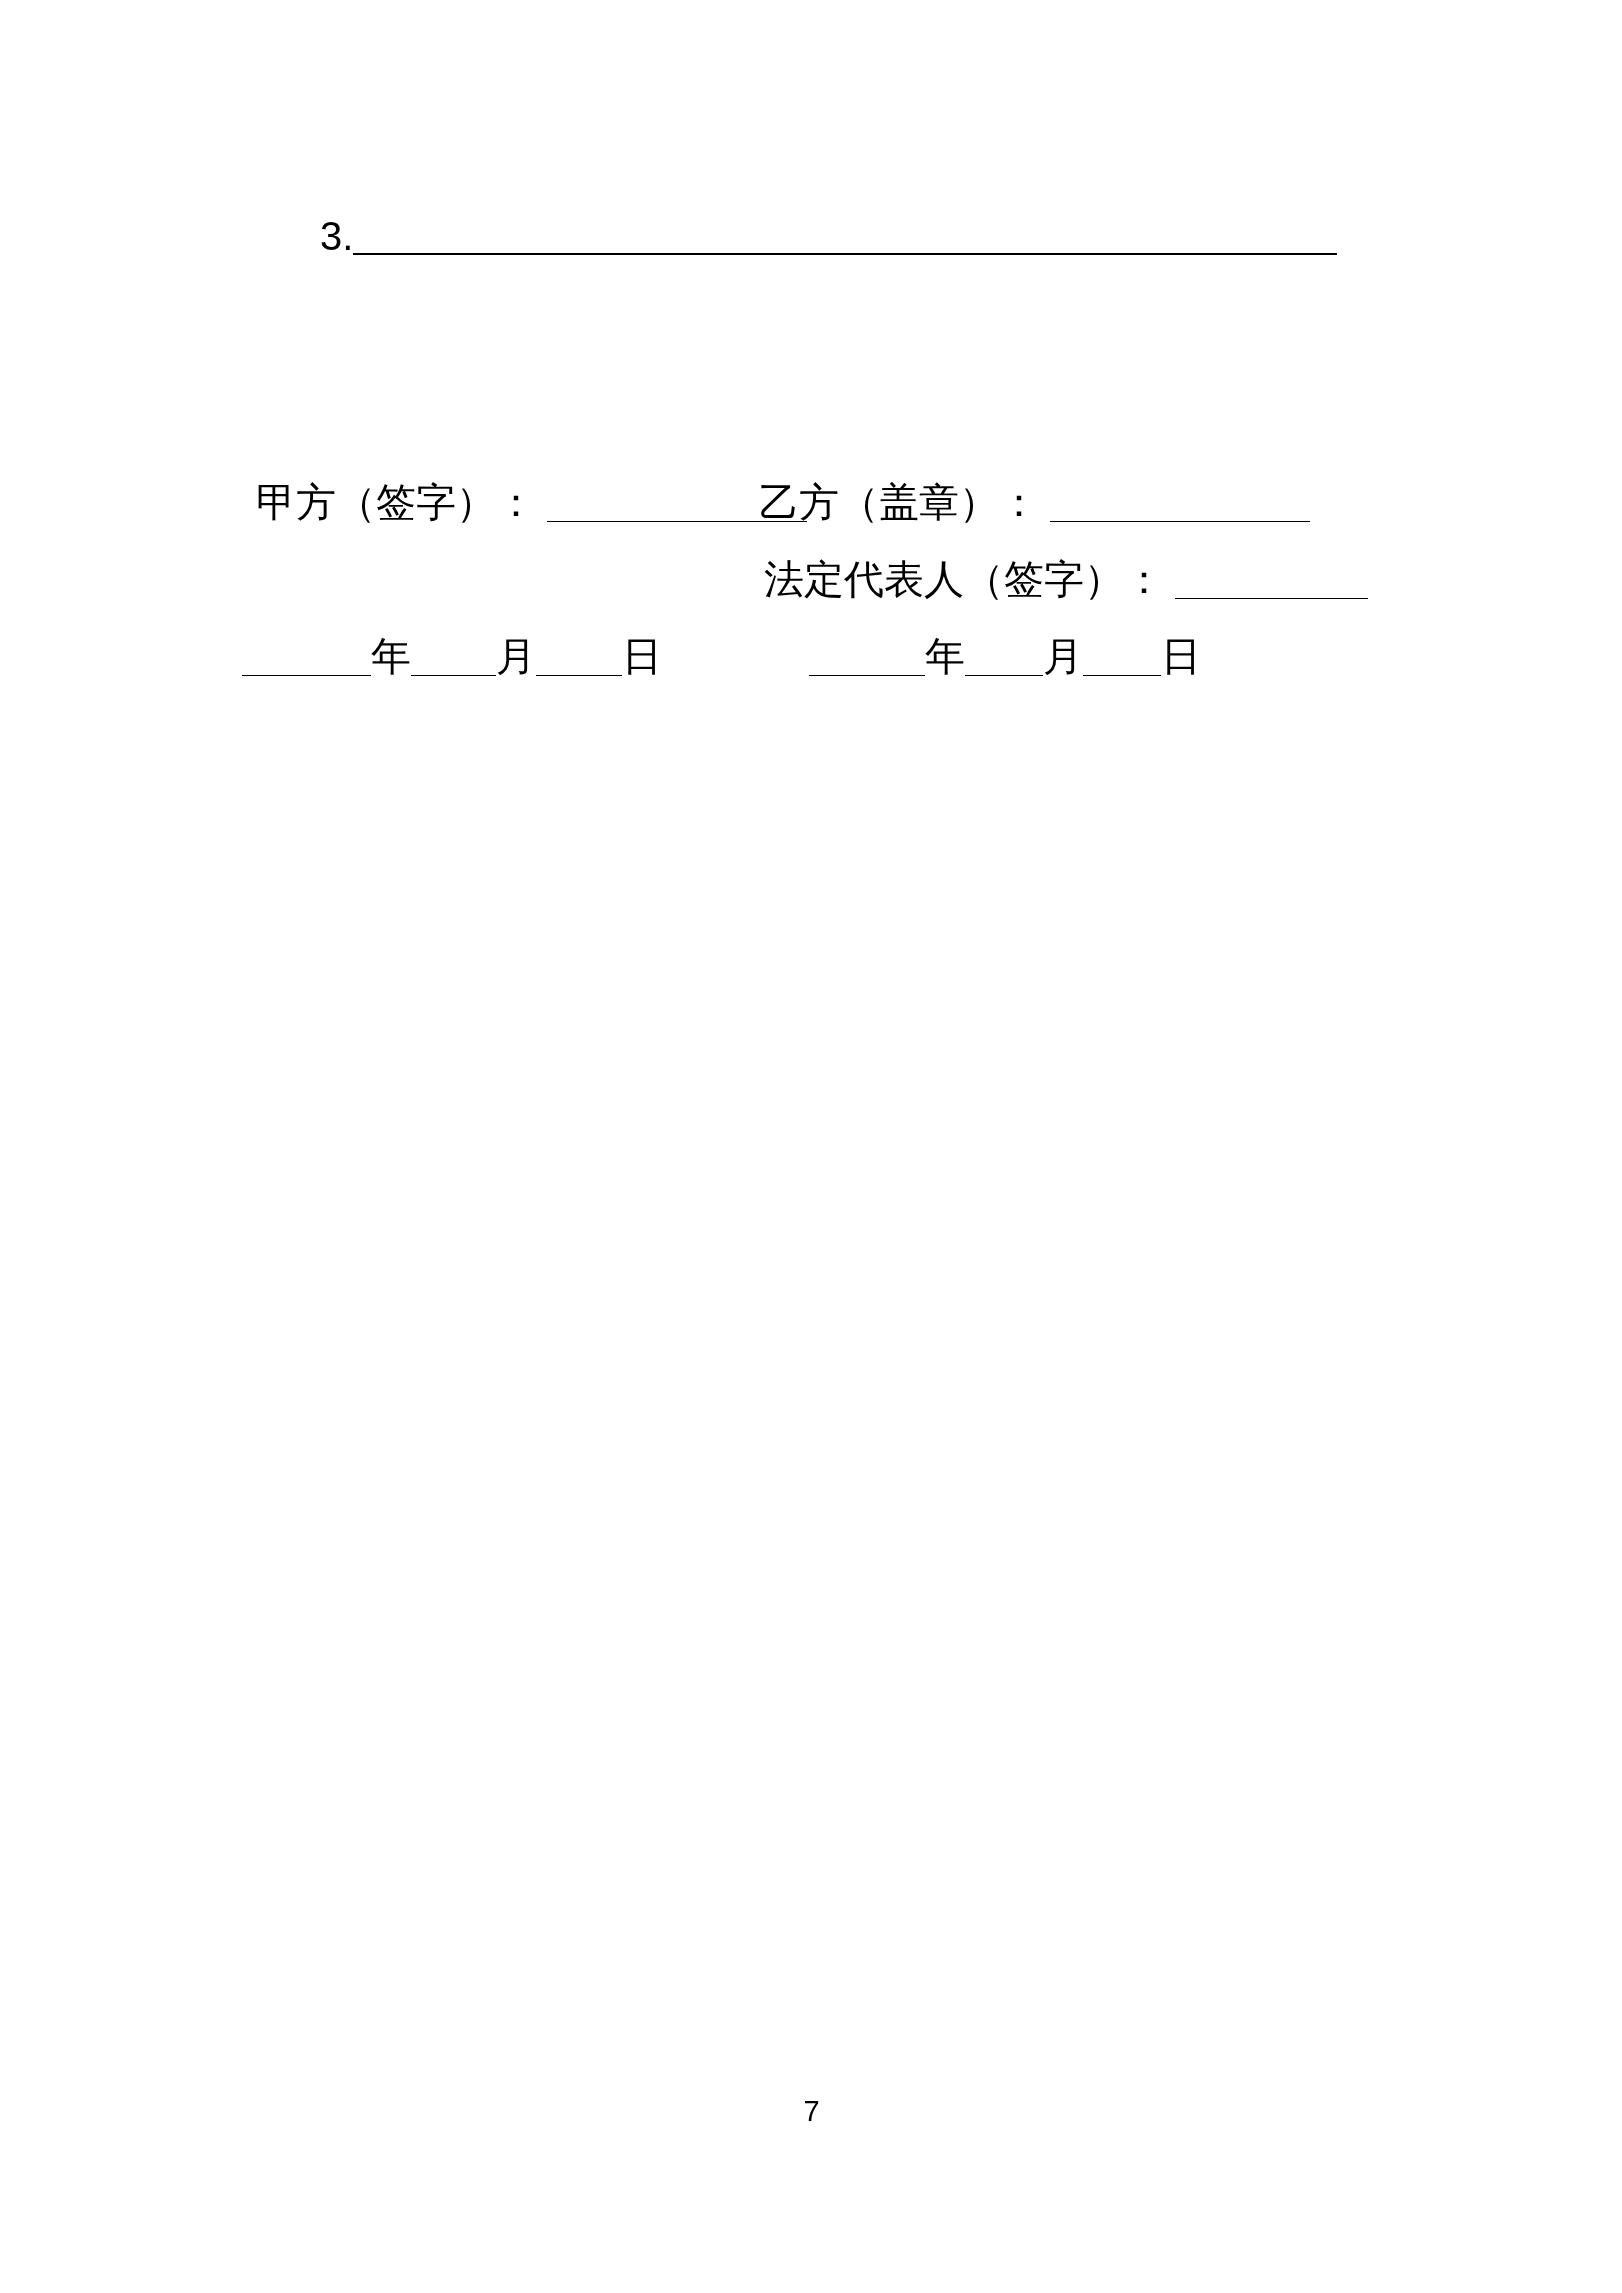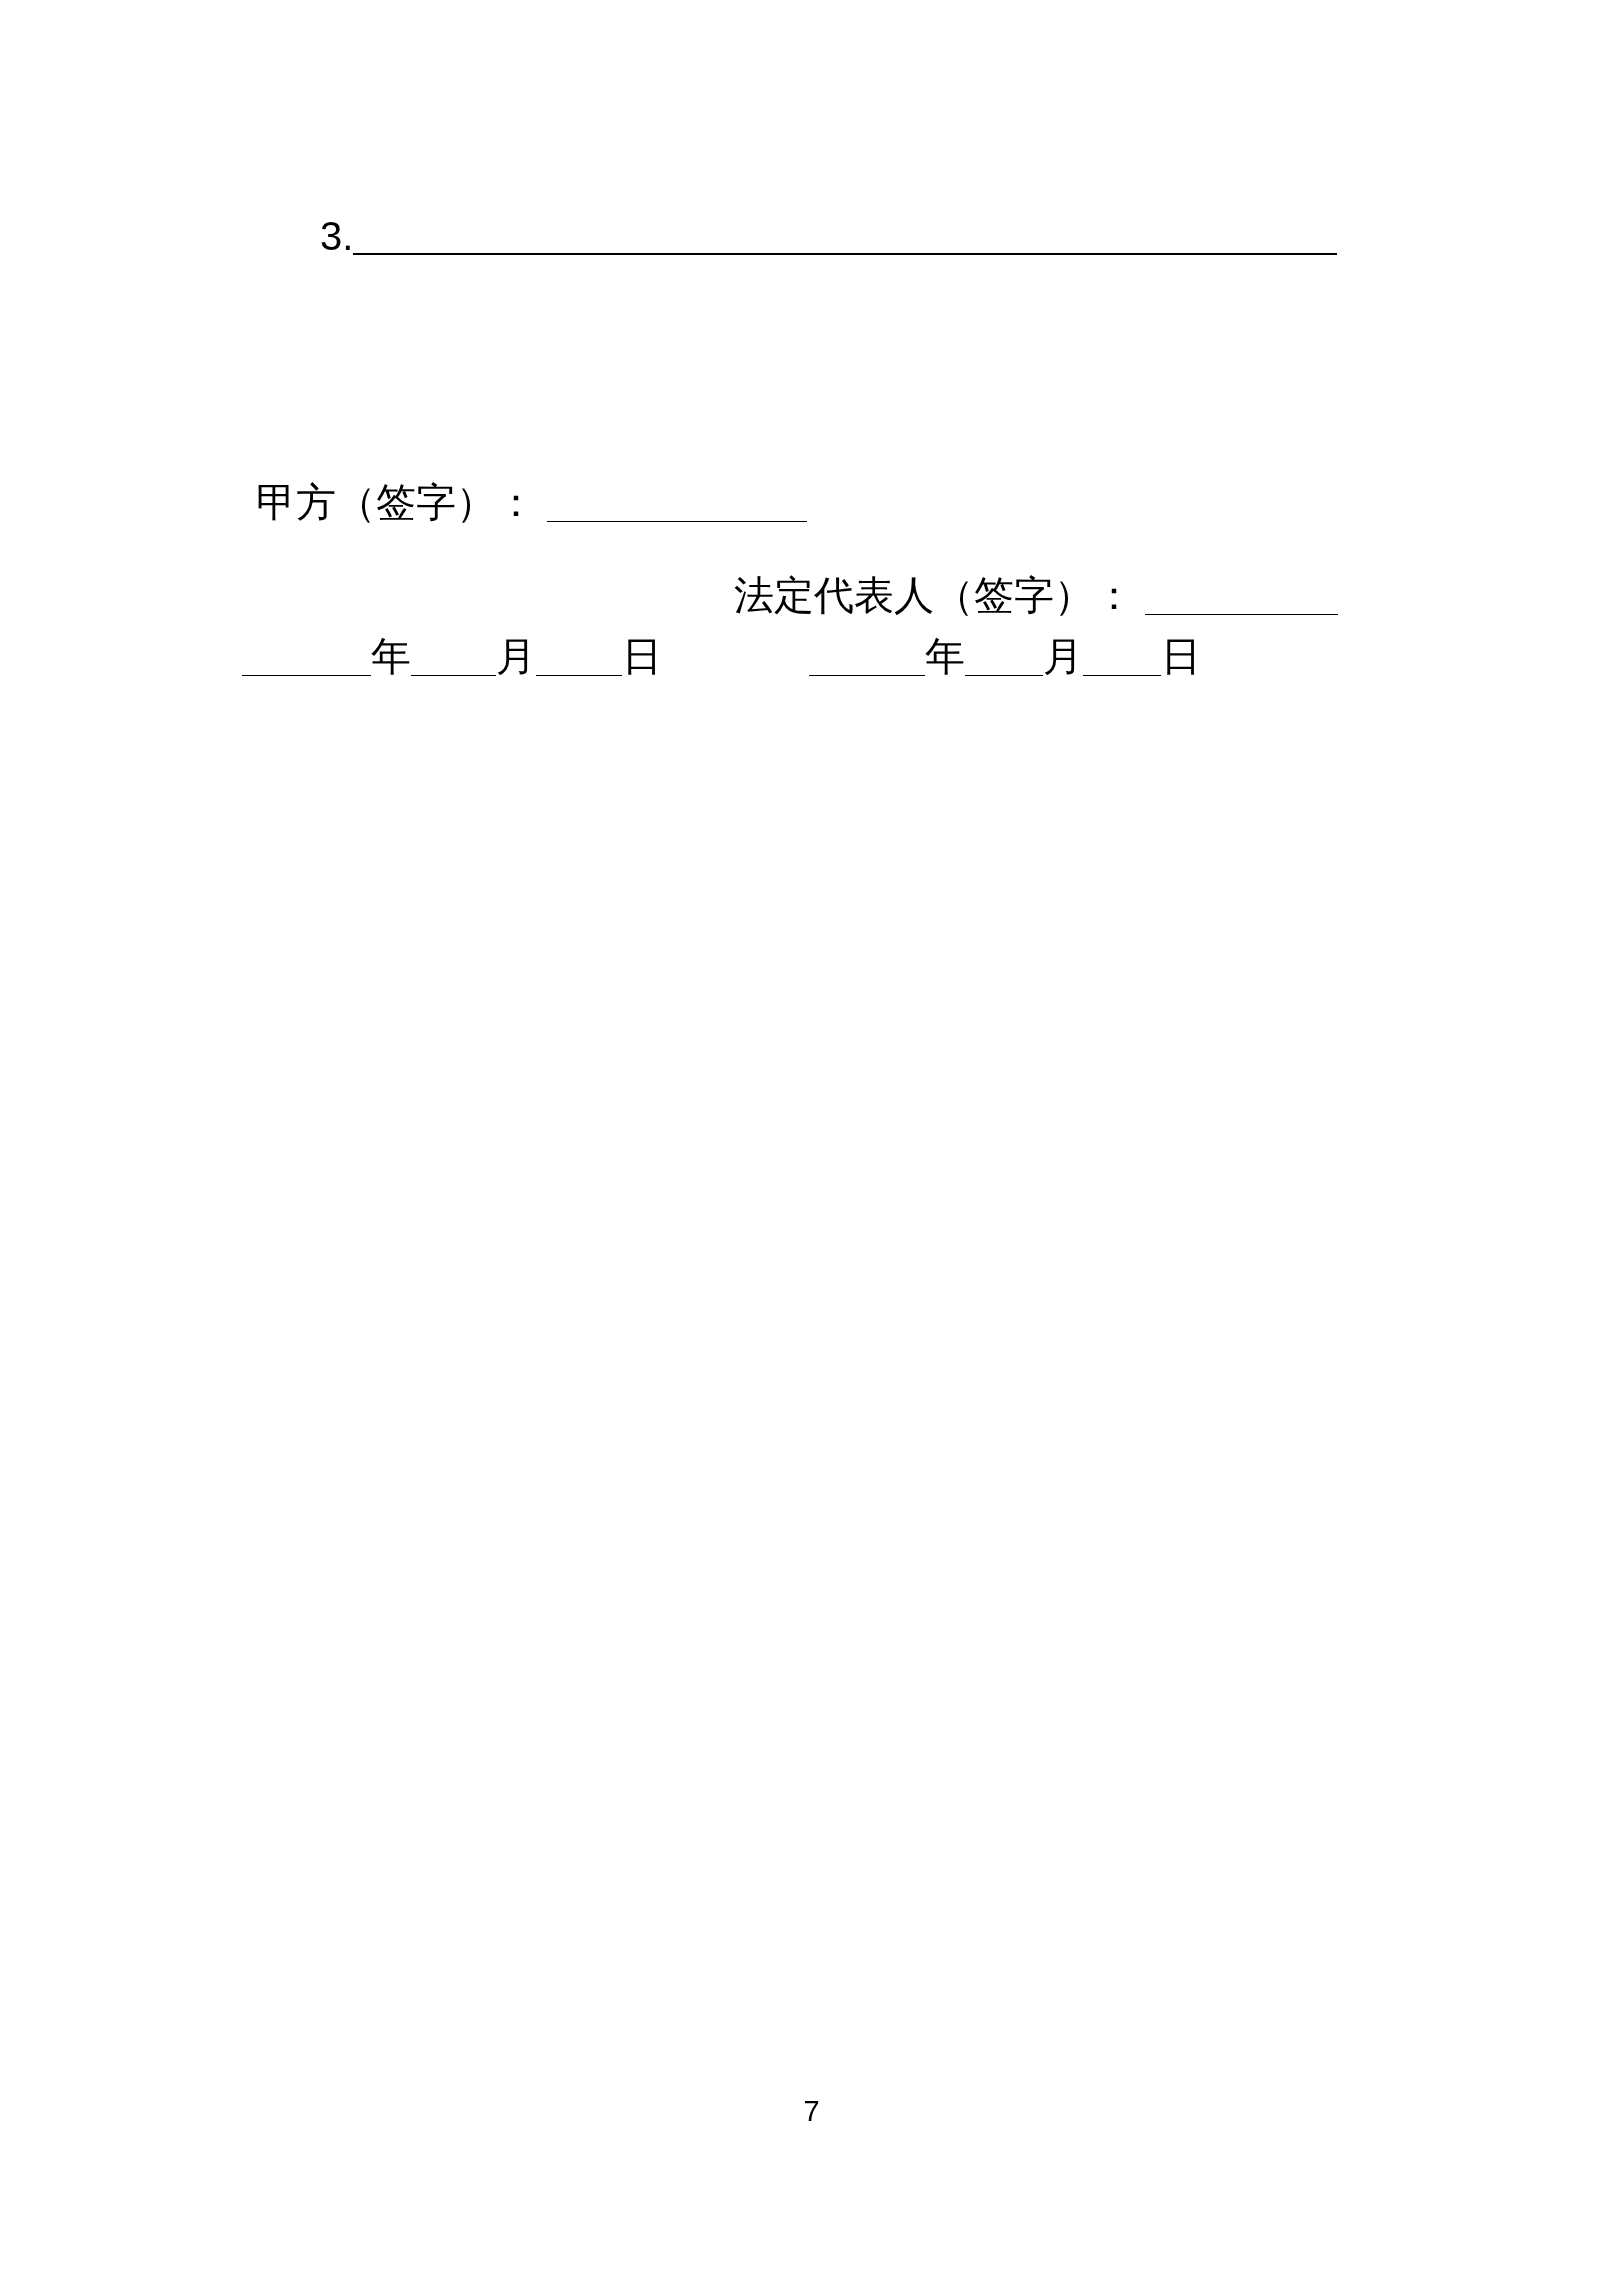--- a/index.html
+++ b/index.html
@@ -51,22 +51,25 @@
 <div class="page">
 
   <div class="row" style="left: 320px; top: 213px;">
     <span>3.</span><span class="blank blank-thick" style="width: 984px;"></span>
   </div>
 
   <div class="row" style="left: 256px; top: 480px;">
     <span>甲方（签字）：</span><span class="blank gap-left" style="width: 260px;"></span>
   </div>
 
+  <div class="row" style="left: 759px; top: 480px;">
+    <span>乙方（盖章）：</span><span class="blank gap-left" style="width: 260px;"></span>
+  </div>
 
-  <div class="row" style="left: 734px; top: 557px; margin-top: 16px;">
+  <div class="row" style="left: 764px; top: 557px;">
     <span>法定代表人（签字）：</span><span class="blank gap-left" style="width: 193px;"></span>
   </div>
 
   <div class="row" style="left: 242px; top: 634px;">
     <span class="blank" style="width: 129px;"></span><span>年</span><span class="blank" style="width: 85px;"></span><span>月</span><span class="blank" style="width: 86px;"></span><span>日</span>
   </div>
 
   <div class="row" style="left: 809px; top: 634px;">
     <span class="blank" style="width: 116px;"></span><span>年</span><span class="blank" style="width: 78px;"></span><span>月</span><span class="blank" style="width: 78px;"></span><span>日</span>
   </div>

